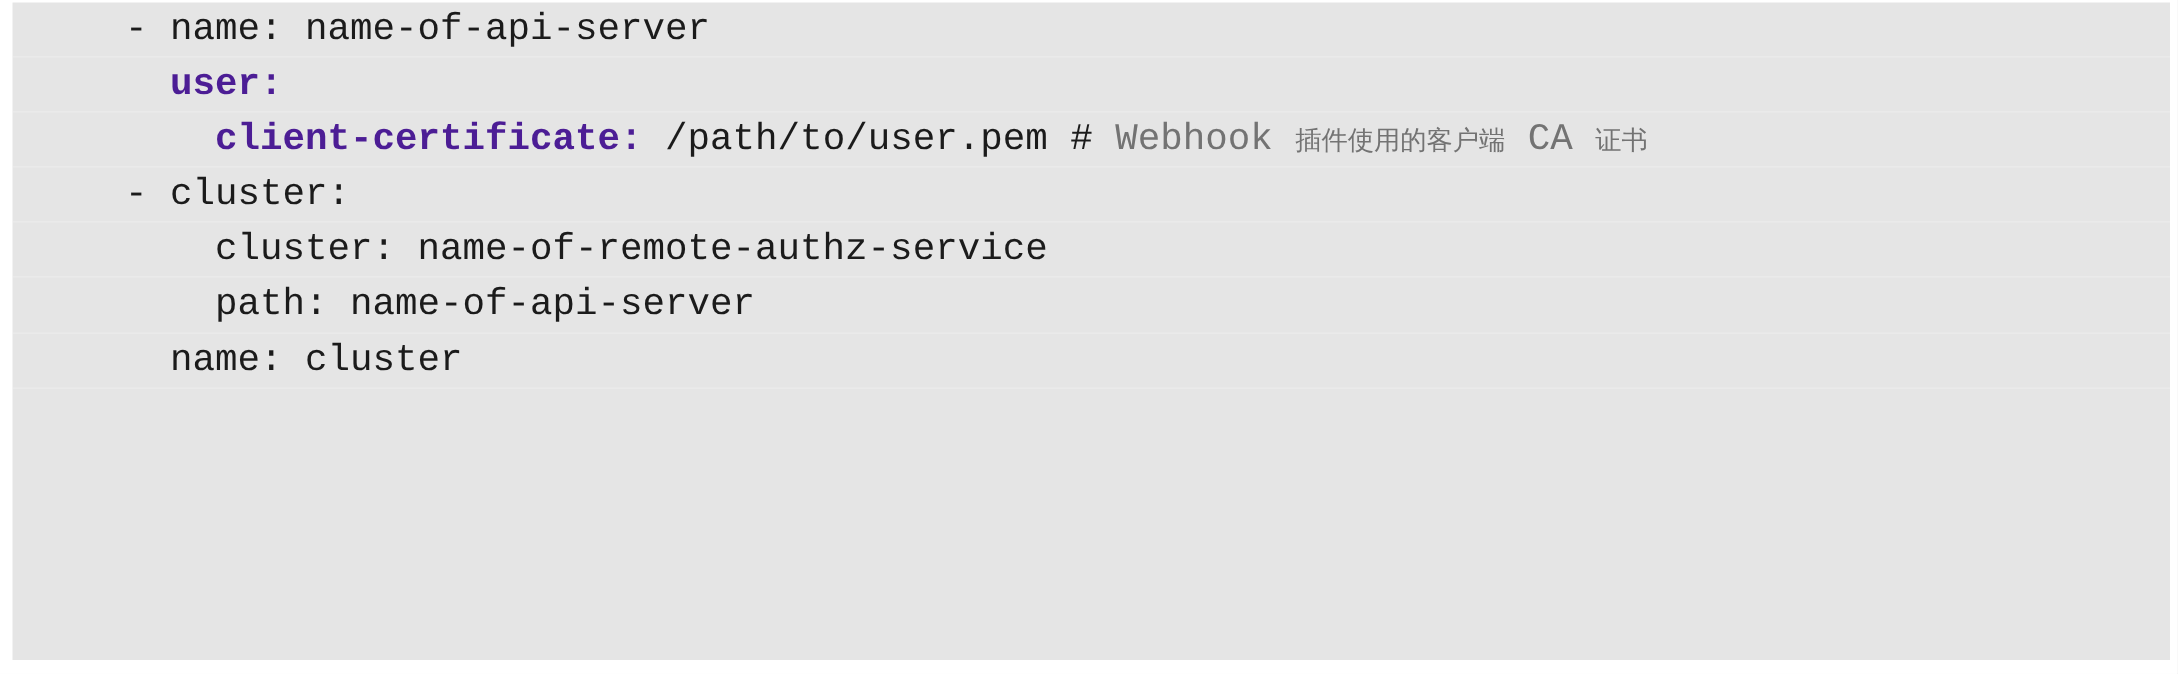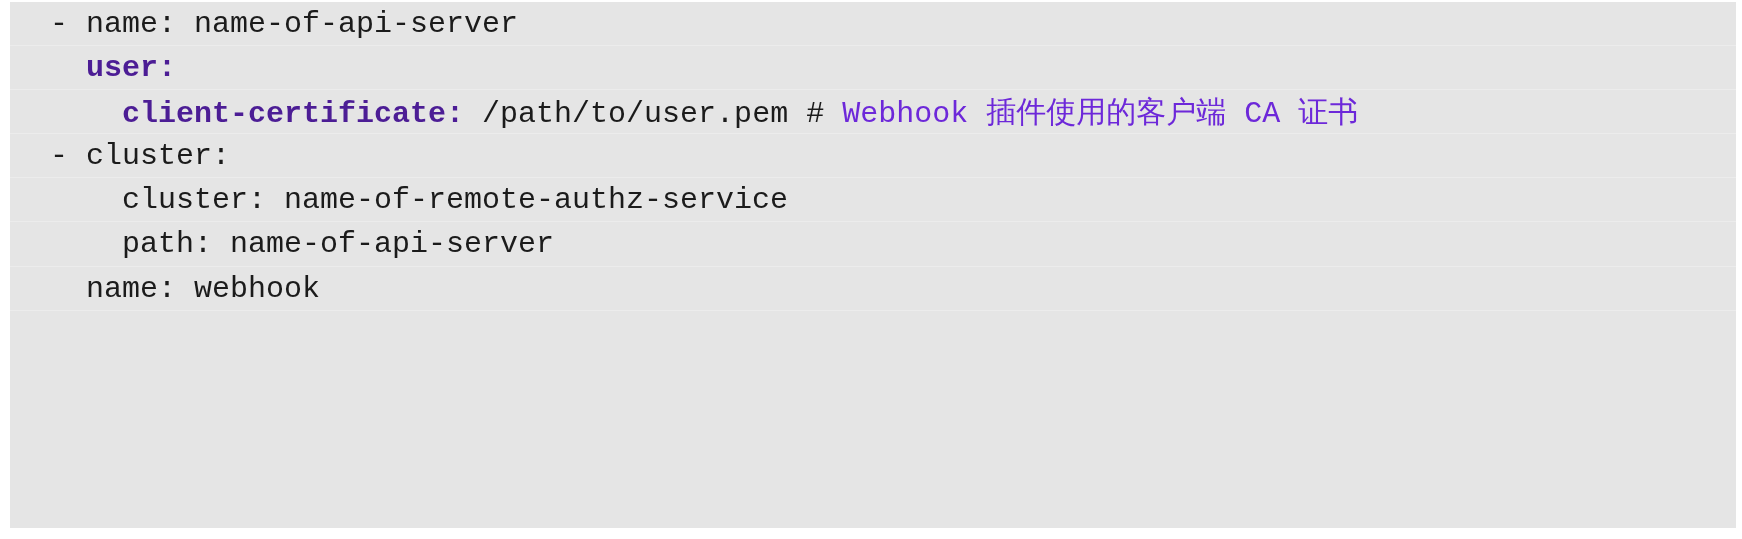--- a/index.html
+++ b/index.html
@@ -35,34 +35,34 @@
   }
   .code-line .txt {
     display: inline;
     white-space: pre;
   }
   .code-line .kw {
     font-weight: bold;
     color: #4c1d95;
   }
   .code-line .cmt {
-    color: #6d28d9;
+    color: #737373;
   }
   .cjk {
     font-family: "DejaVu Sans", "Liberation Sans", sans-serif;
-    font-size: 30px;
+    font-size: 21px;
   }
-  .pad-left { padding-left: 40px; }
+  .pad-left { padding-left: 90px; }
 </style>
 </head>
 <body>
 
 <div class="code-block">
   <div id="code-lines">
       <div class="code-line pad-left"><span class="txt">- name: name-of-api-server</span></div>
       <div class="code-line pad-left"><span class="txt">  </span><span class="txt kw">user:</span></div>
       <div class="code-line pad-left"><span class="txt">    </span><span class="txt kw">client-certificate:</span><span class="txt"> /path/to/user.pem # </span><span class="txt cmt">Webhook </span><span class="txt cmt cjk">插件使用的客户端</span><span class="txt cmt"> CA </span><span class="txt cmt cjk">证书</span></div>
       <div class="code-line pad-left"><span class="txt">- cluster:</span></div>
       <div class="code-line pad-left"><span class="txt">    cluster: name-of-remote-authz-service</span></div>
       <div class="code-line pad-left"><span class="txt">    path: name-of-api-server</span></div>
-      <div class="code-line pad-left"><span class="txt">  name: webhook</span></div>
+      <div class="code-line pad-left"><span class="txt">  name: cluster</span></div>
     </div>
 </div>
 
 </body></html>

